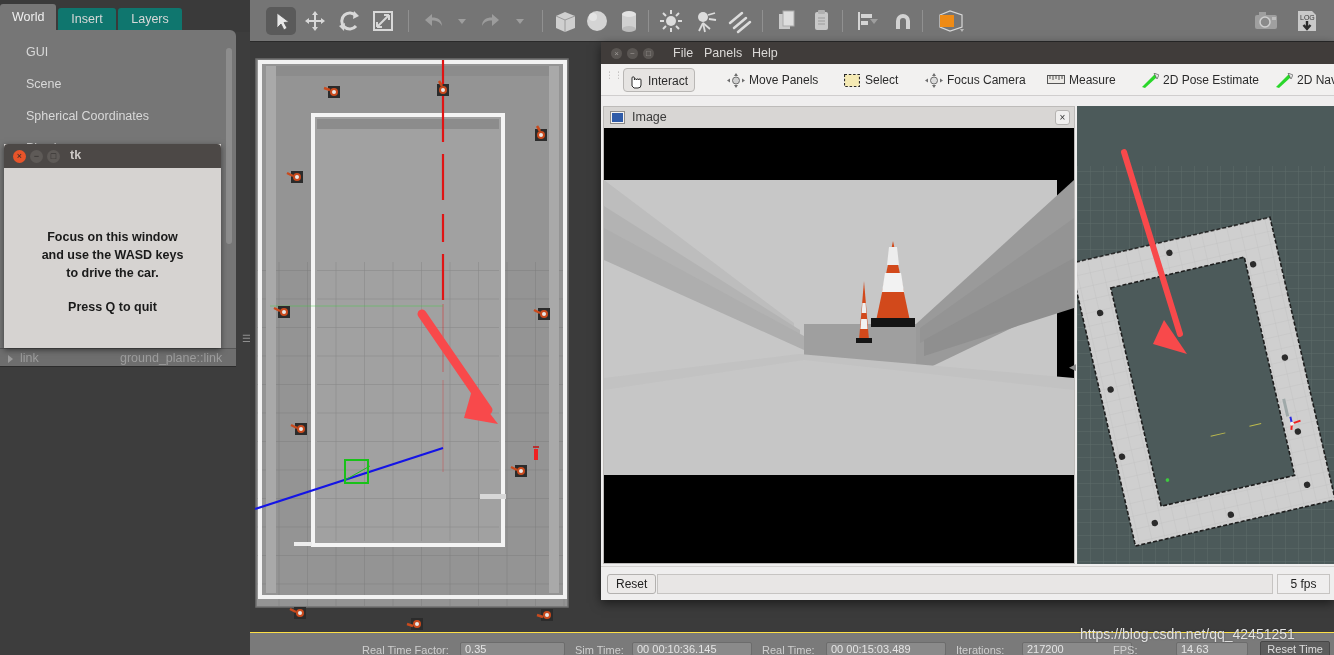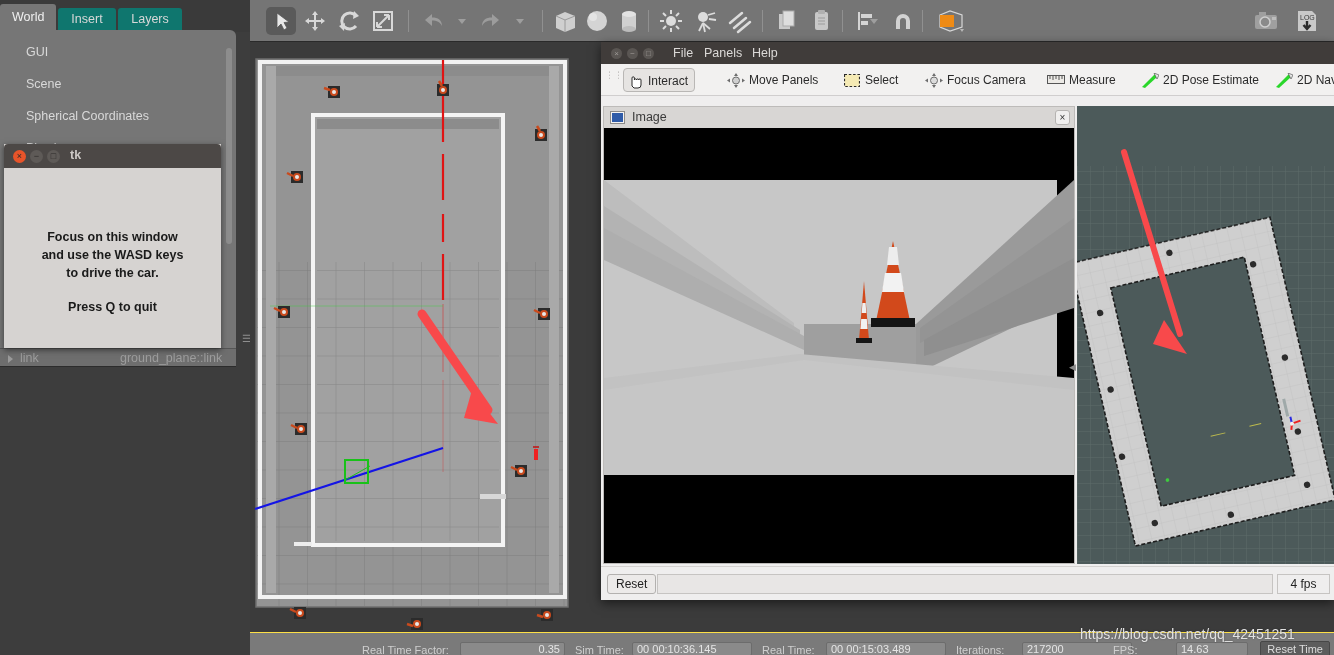--- a/index.html
+++ b/index.html
@@ -546,21 +546,21 @@
         </g>
 
         <rect x="44" y="500" width="18" height="4" fill="#ededed"></rect>
         <rect x="230" y="452" width="26" height="5" fill="#d7d7d7"></rect>
       </svg>
     </div>
 
     <div id="gz-statusbar">
 
       <span class="sb-label" style="left:112px;">Real Time Factor:</span>
-      <span class="sb-value" style="left:210px; width:105px;text-align:right;">0.35</span>
+      <span class="sb-value" style="left:210px; width:105px;">0.35</span>
       <span class="sb-label" style="left:325px;">Sim Time:</span>
       <span class="sb-value" style="left:382px; width:120px;">00 00:10:36.145</span>
       <span class="sb-label" style="left:512px;">Real Time:</span>
       <span class="sb-value" style="left:576px; width:120px;">00 00:15:03.489</span>
       <span class="sb-label" style="left:706px;">Iterations:</span>
       <span class="sb-value" style="left:772px; width:110px;">217200</span>
       <span class="sb-label" style="left:863px;">FPS:</span>
       <span class="sb-value" style="left:926px; width:72px;">14.63</span>
       <span id="reset-time-btn">Reset Time</span>
     </div>
@@ -740,18 +740,18 @@
         </g>
 
         <path d="M47 46 L103 228" stroke="#f8494b" stroke-width="6" stroke-linecap="round" fill="none"></path>
         <path d="M87 214 L110 248 L76 238 Z" fill="#f8494b"></path>
       </svg>
     </div>
 
     <div id="rviz-status">
       <div id="reset-btn">Reset</div>
       <div id="rviz-statusfield"></div>
-      <div id="fps-field">4 fps</div>
+      <div id="fps-field">5 fps</div>
     </div>
   </div>
 
   <div id="watermark">https://blog.csdn.net/qq_42451251</div>
 </div>
 
 </body></html>

